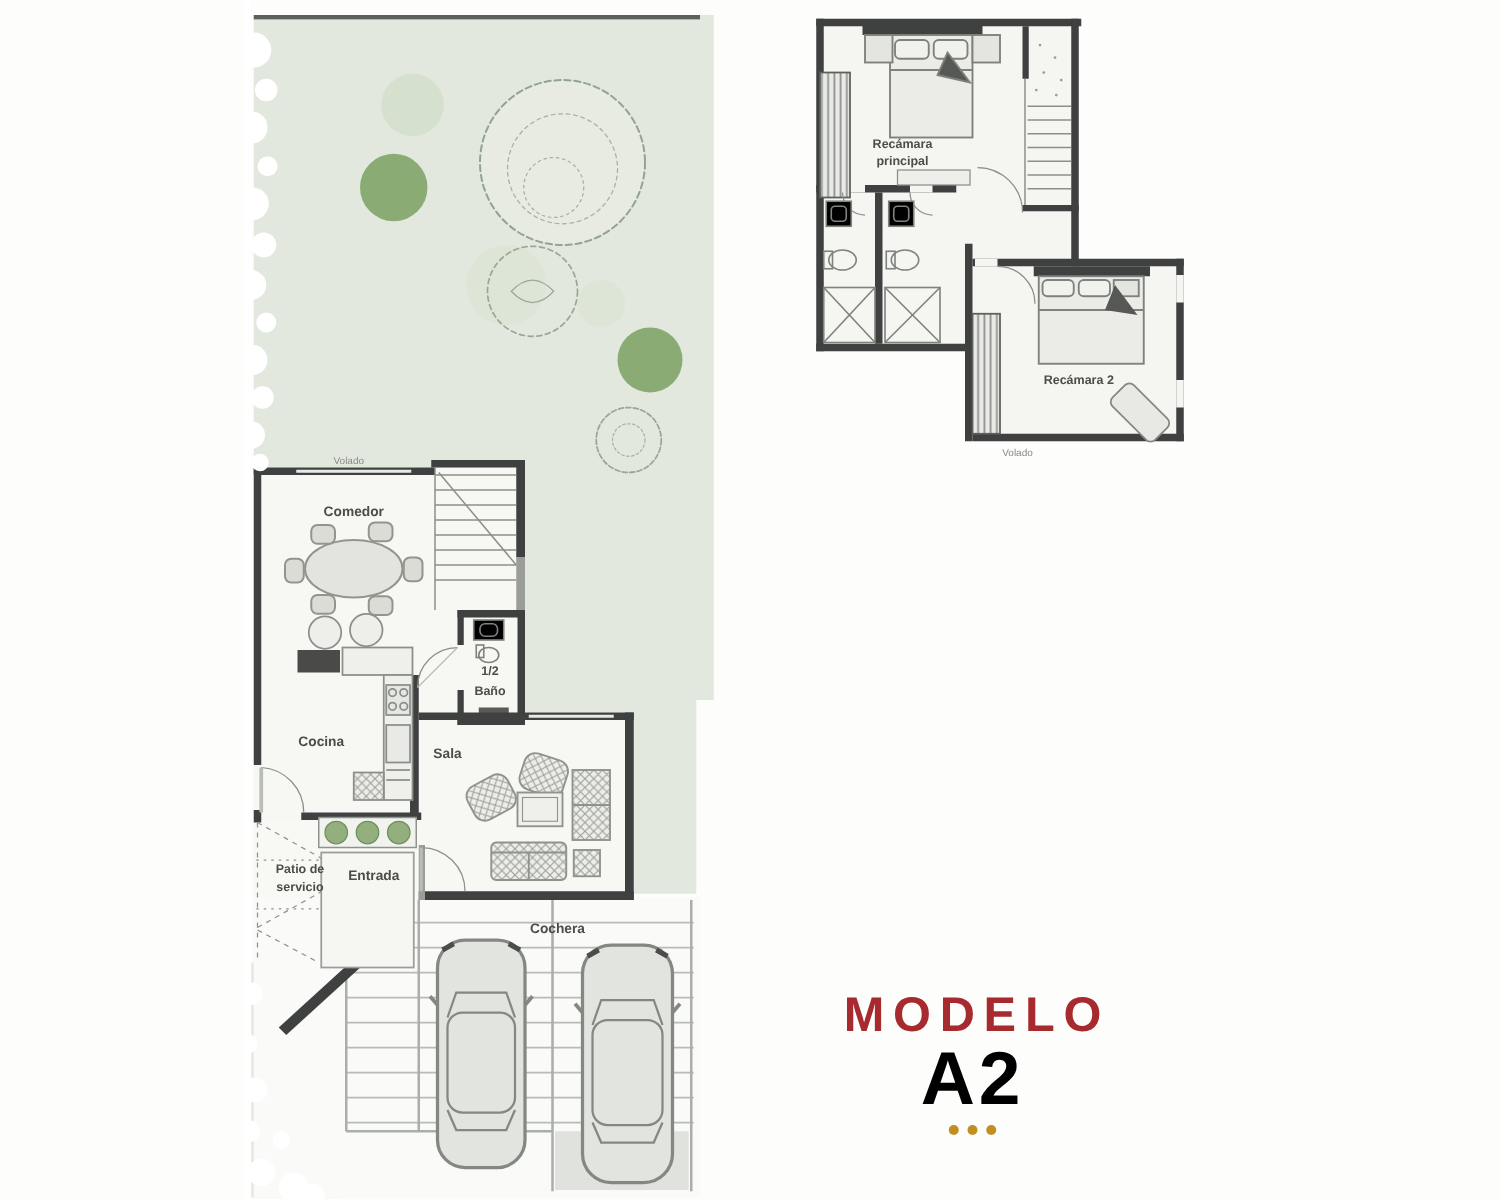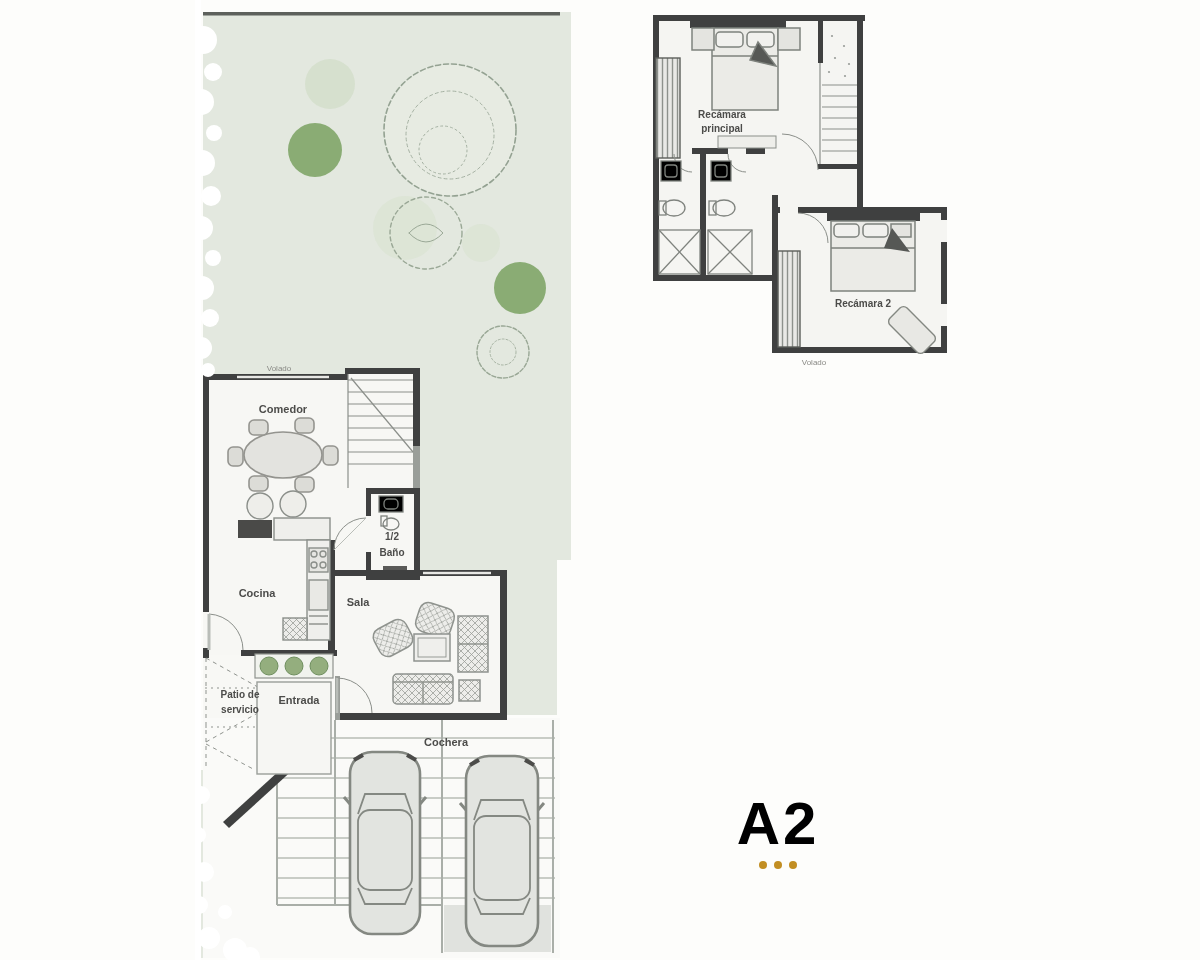--- a/index.html
+++ b/index.html
@@ -403,20 +403,21 @@
       </g>
       <g transform="translate(282,322) rotate(45)">
         <rect x="-24" y="-12" width="48" height="24" rx="5" fill="#e8e8e4" stroke="#848882" stroke-width="1.4"></rect>
       </g>
       <text class="plan-label-sm" x="233" y="299" text-anchor="middle">Recámara 2</text>
     </g>
     <text class="tiny-note" x="184" y="357" text-anchor="middle">Volado</text>
   </svg>
 
   <div id="model-block">
+    <div id="model-label">MODELO</div>
     <div id="model-name">A2</div>
     <div id="model-dots">
       <span class="dot"></span>
       <span class="dot"></span>
       <span class="dot"></span>
     </div>
   </div>
 
 </div>
 

